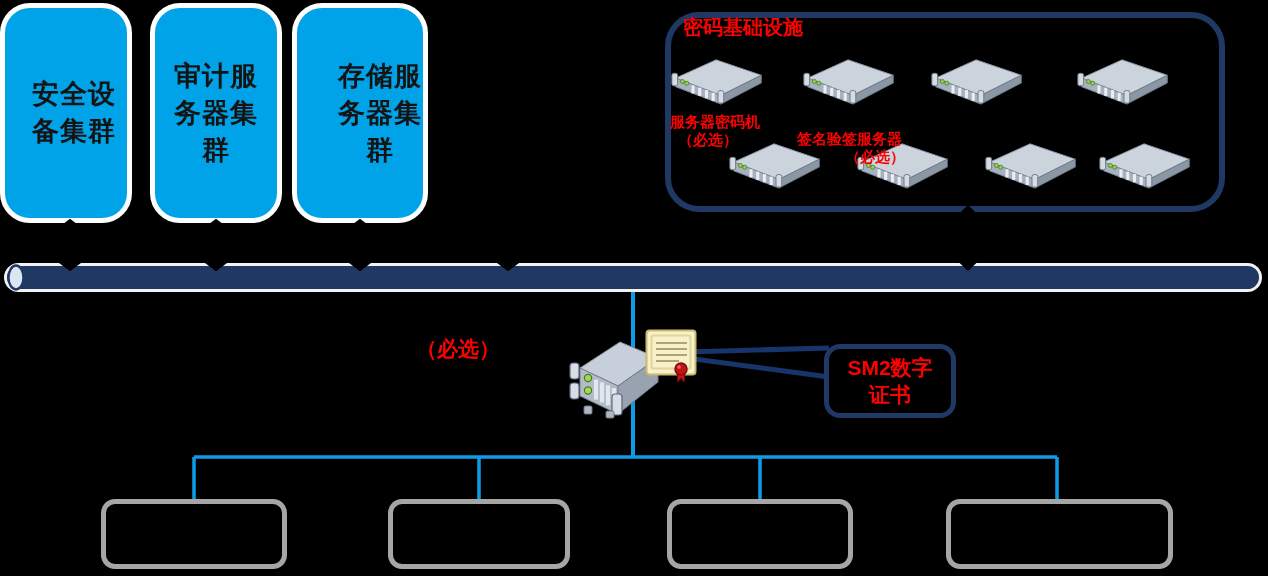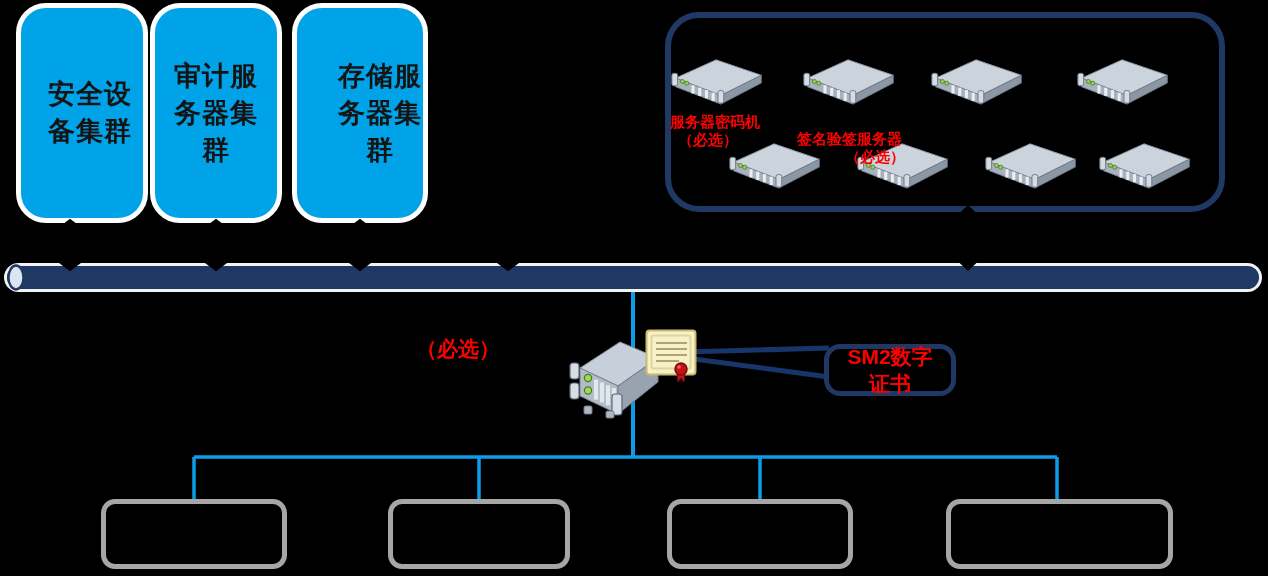--- a/index.html
+++ b/index.html
@@ -46,21 +46,21 @@
   .connectors{position:absolute;left:0;top:0;width:1268px;height:576px;z-index:1;}
   
   .gateway-label{
     position:absolute;left:406px;top:335px;color:#FF0000;font-size:21px;
     font-weight:bold;line-height:28px;white-space:nowrap;z-index:4;
   }
   .gateway-note{display:block;margin-left:10px;}
   .gateway-icon{position:absolute;left:568px;top:334px;width:95px;height:85px;z-index:4;}
   .certificate-icon{position:absolute;left:645px;top:329px;width:54px;height:54px;z-index:5;}
   .callout{
-    position:absolute;left:824px;top:344px;width:132px;height:52px;
+    position:absolute;left:824px;top:344px;width:132px;height:74px;
     border:5px solid #1F3864;border-radius:16px;background:#000;
     display:flex;align-items:center;justify-content:center;z-index:4;
   }
   .callout-text{
     width:96px;text-align:center;color:#FF0000;font-size:21px;font-weight:bold;
     line-height:27px;word-break:break-all;
   }
   
   .endpoint{
     position:absolute;top:499px;height:70px;border:5px solid #A6A6A6;
@@ -97,21 +97,21 @@
     <path d="M194,457 V500" stroke="#0D9CE8" stroke-width="3.5" fill="none"></path>
     <path d="M479,457 V500" stroke="#0D9CE8" stroke-width="3.5" fill="none"></path>
     <path d="M760,457 V500" stroke="#0D9CE8" stroke-width="3.5" fill="none"></path>
     <path d="M1057,457 V500" stroke="#0D9CE8" stroke-width="3.5" fill="none"></path>
     <g>
       <path d="M686,352 L829,348" stroke="#17356B" stroke-width="5" fill="none"></path>
       <path d="M694,359 L829,377" stroke="#17356B" stroke-width="5" fill="none"></path>
     </g>
   </svg>
 
-  <div class="cluster-box" style="left:16px;width:132px;padding-left:16px;">
+  <div class="cluster-box" style="left:0;width:132px;padding-left:16px;">
     <div class="cluster-label">安全设备集群</div>
   </div>
   <div class="cluster-box" style="left:150px;width:132px;">
     <div class="cluster-label">审计服务器集群</div>
   </div>
   <div class="cluster-box" style="left:292px;width:136px;padding-left:40px;">
     <div class="cluster-label">存储服务器集群</div>
   </div>
 
   <svg class="dbl-arrow" style="left:50px;top:218px;" width="40" height="54" viewBox="0 0 40 64" preserveAspectRatio="none">
@@ -121,20 +121,21 @@
       <use href="#dbl-arrow-shape"></use>
     </svg>
   <svg class="dbl-arrow" style="left:340px;top:218px;" width="40" height="54" viewBox="0 0 40 64" preserveAspectRatio="none">
       <use href="#dbl-arrow-shape"></use>
     </svg>
   <svg class="dbl-arrow" style="left:488px;top:218px;" width="40" height="54" viewBox="0 0 40 64" preserveAspectRatio="none">
       <use href="#dbl-arrow-shape"></use>
     </svg>
 
   <div class="infra-panel"></div>
+  <div class="infra-title">密码基础设施</div>
 
   <svg class="server-icon" style="left:668px;top:56px;" viewBox="0 0 100 52">
       <use href="#rack-server"></use>
     </svg>
   <svg class="server-icon" style="left:800px;top:56px;" viewBox="0 0 100 52">
       <use href="#rack-server"></use>
     </svg>
   <svg class="server-icon" style="left:928px;top:56px;" viewBox="0 0 100 52">
       <use href="#rack-server"></use>
     </svg>

